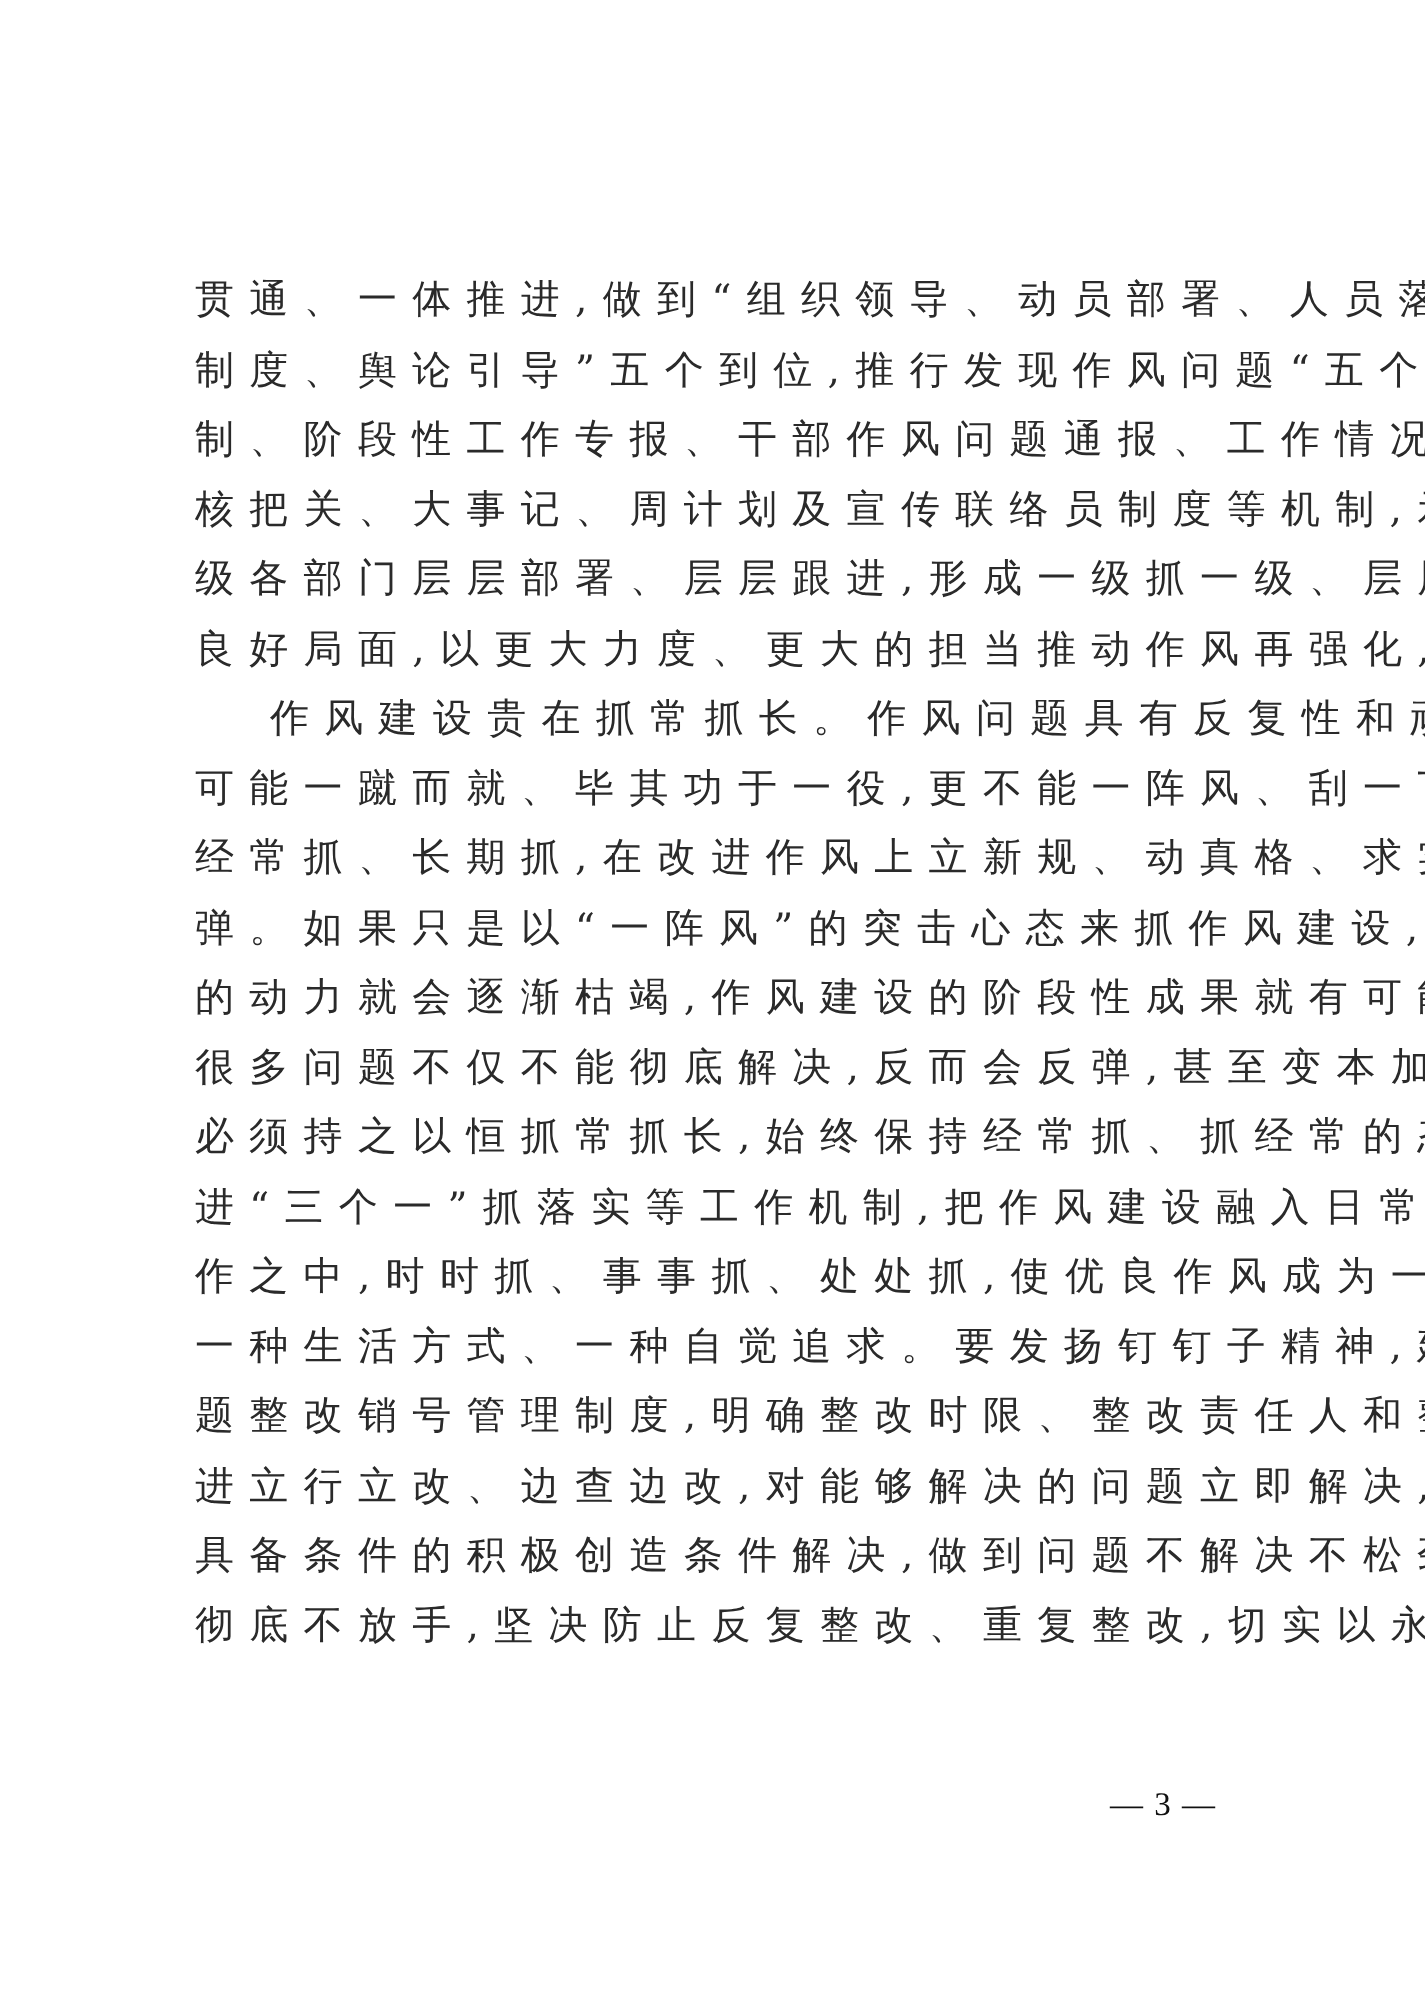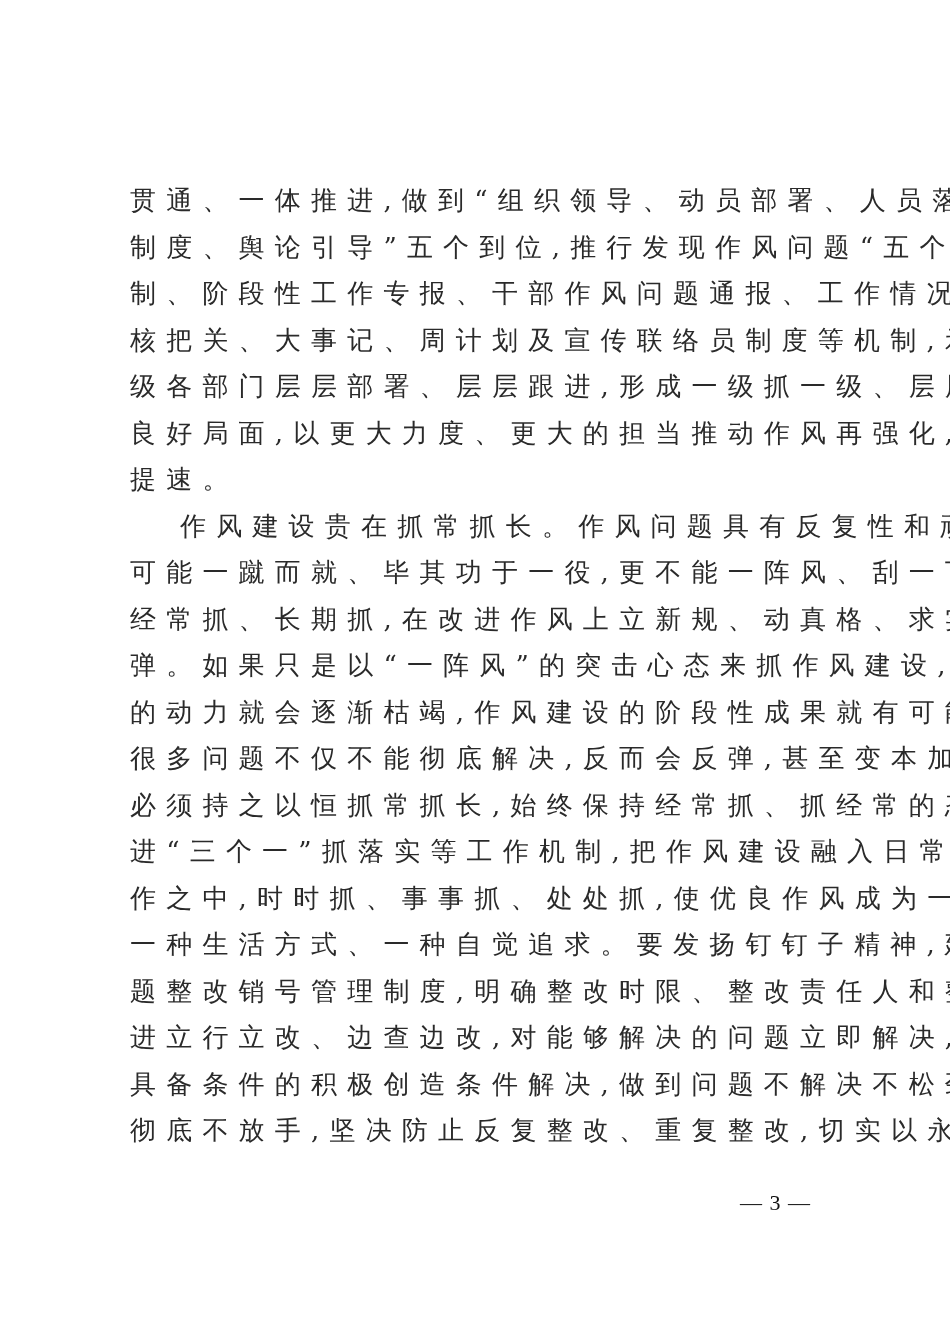--- a/index.html
+++ b/index.html
@@ -56,21 +56,20 @@
 <body>
 
 <div class="page">
   <div class="body-text">
     <span class="line">贯通、一体推进,做到“组织领导、动员部署、人员落实、保障</span>
     <span class="line">制度、舆论引导”五个到位,推行发现作风问题“五个一批”机</span>
     <span class="line">制、阶段性工作专报、干部作风问题通报、工作情况交流、审</span>
     <span class="line">核把关、大事记、周计划及宣传联络员制度等机制,示范推动各</span>
     <span class="line">级各部门层层部署、层层跟进,形成一级抓一级、层层抓落实的</span>
     <span class="line">良好局面,以更大力度、更大的担当推动作风再强化,实现发展再</span>
-    <span class="line">提速。</span>
     <span class="line indent">作风建设贵在抓常抓长。作风问题具有反复性和顽固性,不</span>
     <span class="line">可能一蹴而就、毕其功于一役,更不能一阵风、刮一下就停,必须</span>
     <span class="line">经常抓、长期抓,在改进作风上立新规、动真格、求实效、防反</span>
     <span class="line">弹。如果只是以“一阵风”的突击心态来抓作风建设,作风建设</span>
     <span class="line">的动力就会逐渐枯竭,作风建设的阶段性成果就有可能付诸东流,</span>
     <span class="line">很多问题不仅不能彻底解决,反而会反弹,甚至变本加厉。因此,</span>
     <span class="line">必须持之以恒抓常抓长,始终保持经常抓、抓经常的态势,深入推</span>
     <span class="line">进“三个一”抓落实等工作机制,把作风建设融入日常的各项工</span>
     <span class="line">作之中,时时抓、事事抓、处处抓,使优良作风成为一种工作常态、</span>
     <span class="line">一种生活方式、一种自觉追求。要发扬钉钉子精神,建立健全问</span>

